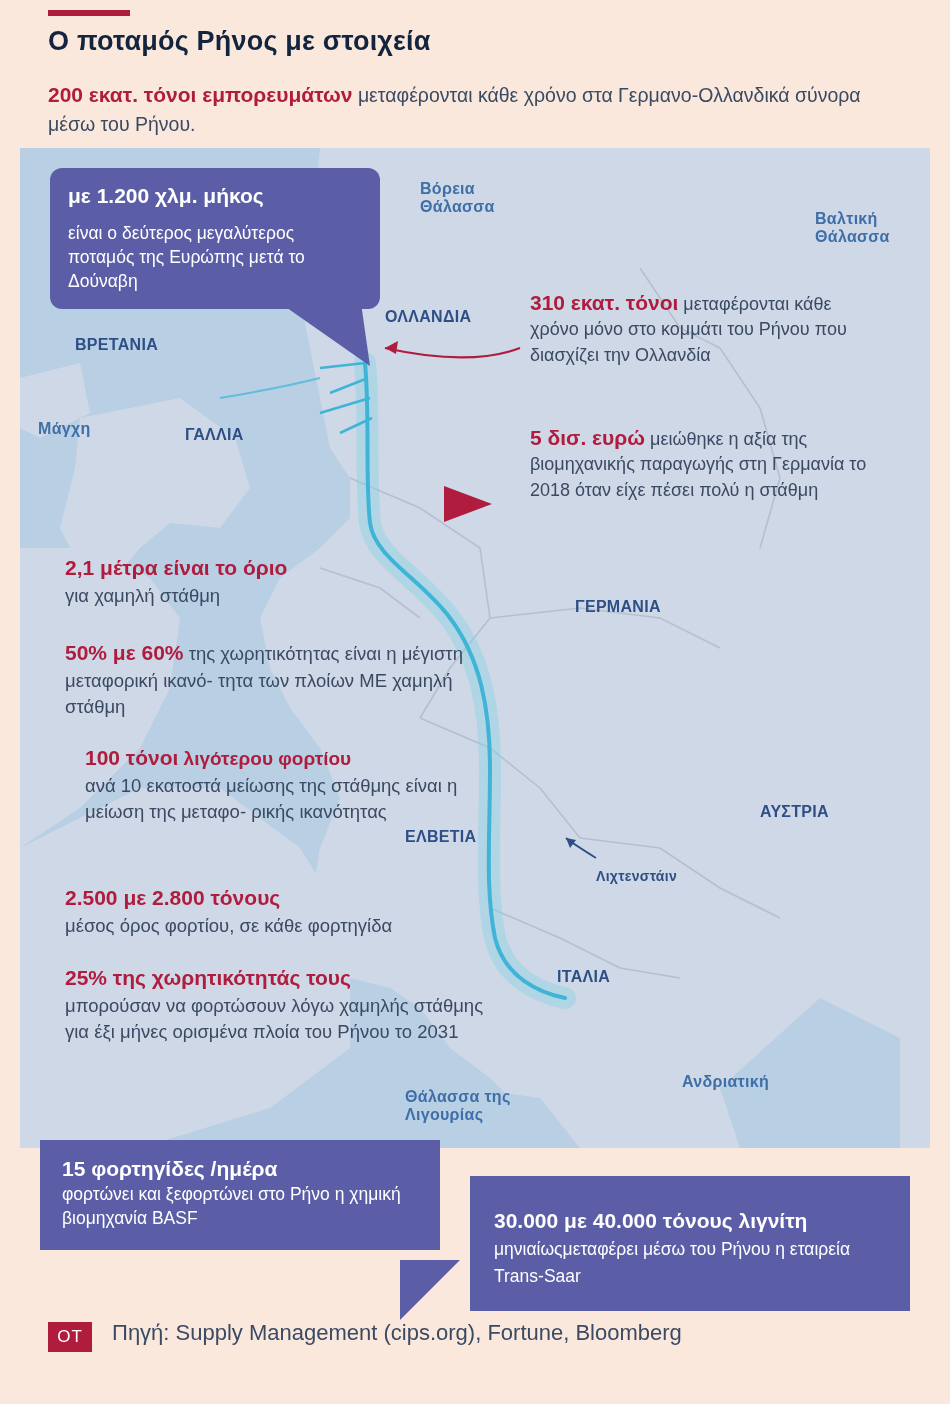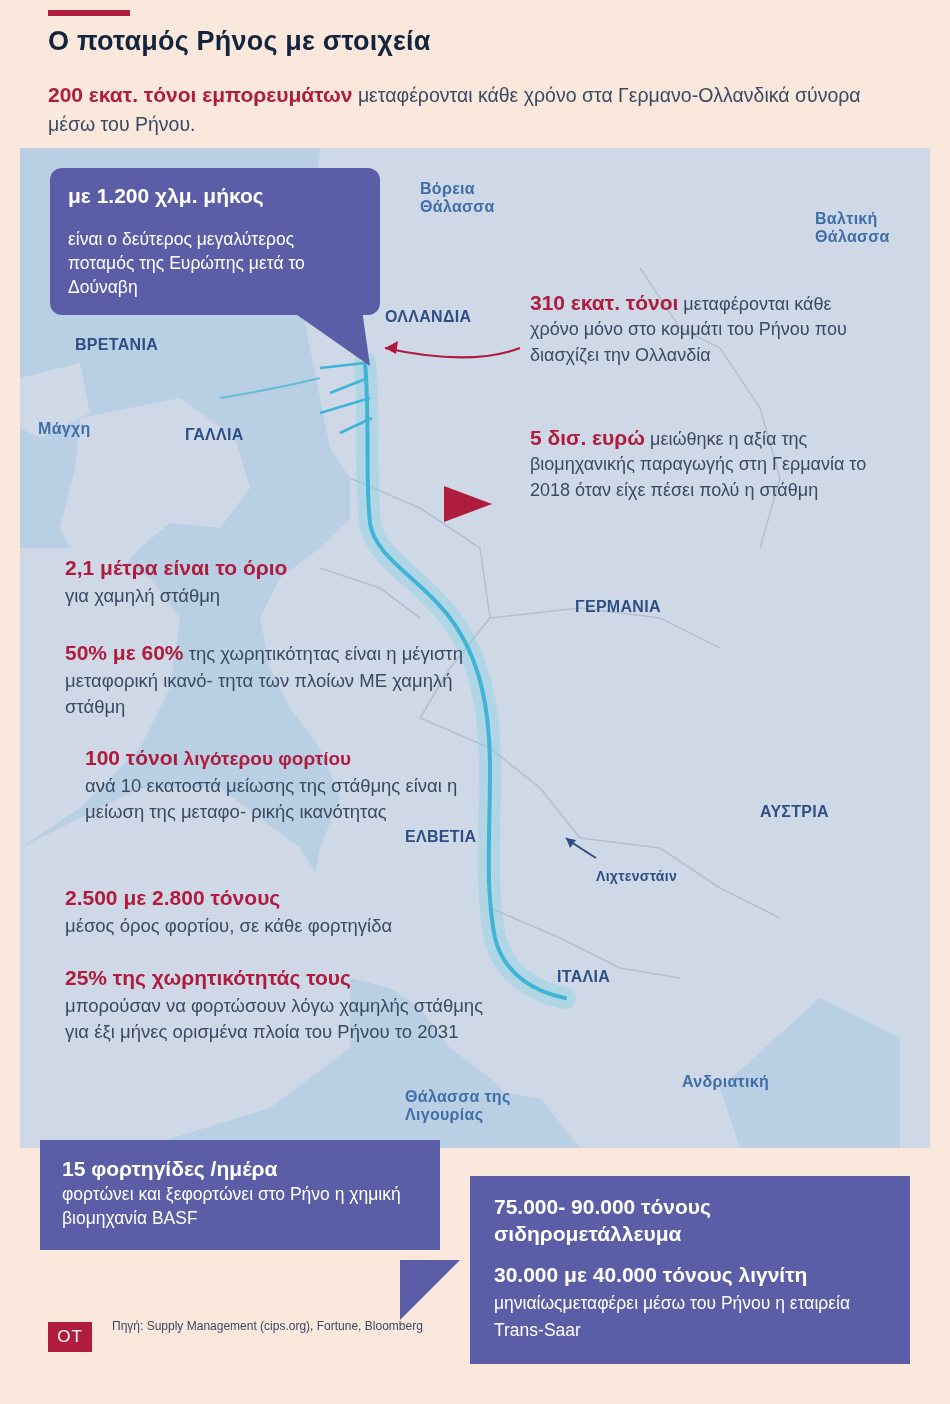--- a/index.html
+++ b/index.html
@@ -45,21 +45,21 @@
   .lbl.sea-lbl { color: #3e6fa8; }
   .lbl.small { font-size: 14px; font-weight: bold; }
 
   
   .bubble {
     position: absolute; color: #fff;
     background: #5b5ea6; border-radius: 12px;
     padding: 14px 18px 16px 18px;
     line-height: 1.35;
   }
-  .bubble .b-strong { font-weight: bold; font-size: 21px; display: block; margin-bottom: 18px; }
+  .bubble .b-strong { font-weight: bold; font-size: 21px; display: block; margin-bottom: 12px; }
   .bubble .b-body { font-size: 17.5px; }
 
   .redtag {
     position: absolute; background: #b01c3e; color: #fff;
     border-radius: 12px; padding: 11px 20px 13px 20px;
     font-size: 21px; font-weight: bold; line-height: 1.3;
   }
 
   
   .stat { position: absolute; width: 350px; line-height: 1.4; color: #3a4a63; font-size: 18px; }
@@ -78,21 +78,21 @@
 
   
   .logo {
     position: absolute; left: 48px; top: 1322px;
     width: 44px; height: 30px; background: #b01c3e; color: #fff;
     font-weight: normal; font-size: 17px; text-align: center; line-height: 30px;
     letter-spacing: 1px;
   }
   .source {
     position: absolute; left: 112px; top: 1318px;
-    font-size: 12px; color: #3a4a63; line-height: 1.4;
+    font-size: 22px; color: #3a4a63; line-height: 1.4;
   }
 </style>
 </head>
 <body>
 
 <div class="top-rule"></div>
 <div class="page-title">Ο ποταμός Ρήνος με στοιχεία</div>
 <div class="deck">
   <span class="hl">200 εκατ. τόνοι εμπορευμάτων</span><span> μεταφέρονται κάθε χρόνο στα Γερμανο-Ολλανδικά σύνορα μέσω του Ρήνου.</span>
 </div>
@@ -214,21 +214,20 @@
 
 <div class="bbox bbox1">
   <div class="big">15 φορτηγίδες /ημέρα</div>
   <div class="sm">φορτώνει και ξεφορτώνει στο Ρήνο η χημική βιομηχανία BASF</div>
 </div>
 <svg width="90" height="70" style="position:absolute;left:400px;top:1260px">
   <polygon points="0,0 60,0 0,60" fill="#5b5ea6"></polygon>
 </svg>
 
 <div class="bbox bbox2">
-  <div class="big">75.000- 90.000 τόνους σιδηρομετάλλευμα</div>
   <div style="height:14px"></div>
   <div class="big">
     <span>30.000 με 40.000 τόνους λιγνίτη</span><span class="sm" style="font-weight:normal"> μηνιαίωςμεταφέρει μέσω του Ρήνου η εταιρεία Trans-Saar</span>
   </div>
 </div>
 
 <div class="logo">ΟΤ</div>
 <div class="source">Πηγή: Supply Management (cips.org), Fortune, Bloomberg</div>
 
 </body></html>

